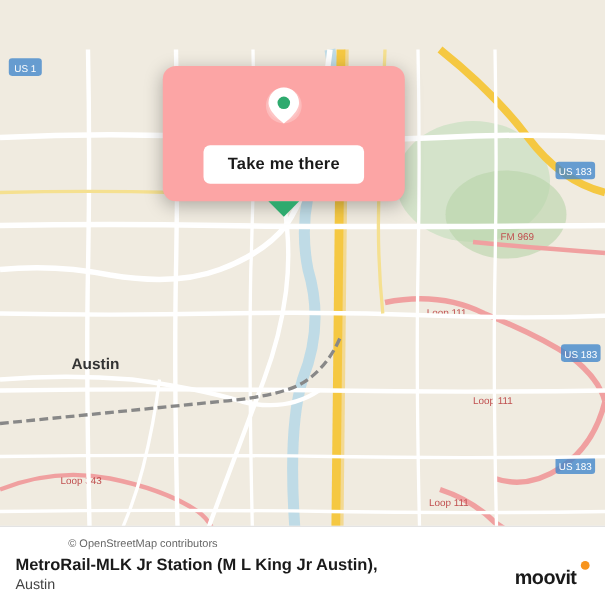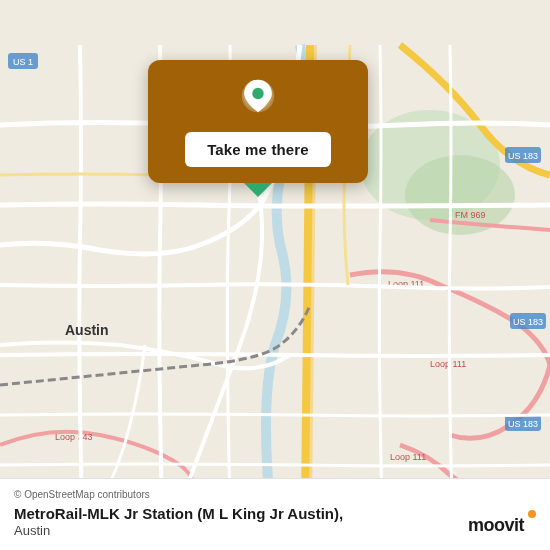--- a/index.html
+++ b/index.html
@@ -23,21 +23,21 @@
       position: absolute;
       top: 0; left: 0;
     }
 
     
     #popup-card {
       position: absolute;
       top: 60px;
       left: 148px;
       width: 220px;
-      background: #a16207;
+      background: #fca5a5;
       border-radius: 12px;
       display: flex;
       flex-direction: column;
       align-items: center;
       padding: 18px 18px 16px 18px;
       box-shadow: 0 4px 16px rgba(0,0,0,0.28);
       z-index: 10;
     }
     #popup-card::after {
       content: '';
@@ -73,20 +73,21 @@
       bottom: 0; left: 0; right: 0;
       background: white;
       padding: 10px 14px 12px 14px;
       z-index: 10;
       border-top: 1px solid #e0e0e0;
     }
     #osm-credit {
       font-size: 10px;
       color: #666;
       margin-bottom: 4px;
+      margin-left: 48px;
     }
     #station-name {
       font-size: 15px;
       font-weight: 600;
       color: #1a1a1a;
       line-height: 1.3;
     }
     #station-city {
       font-size: 13px;
       color: #444;

